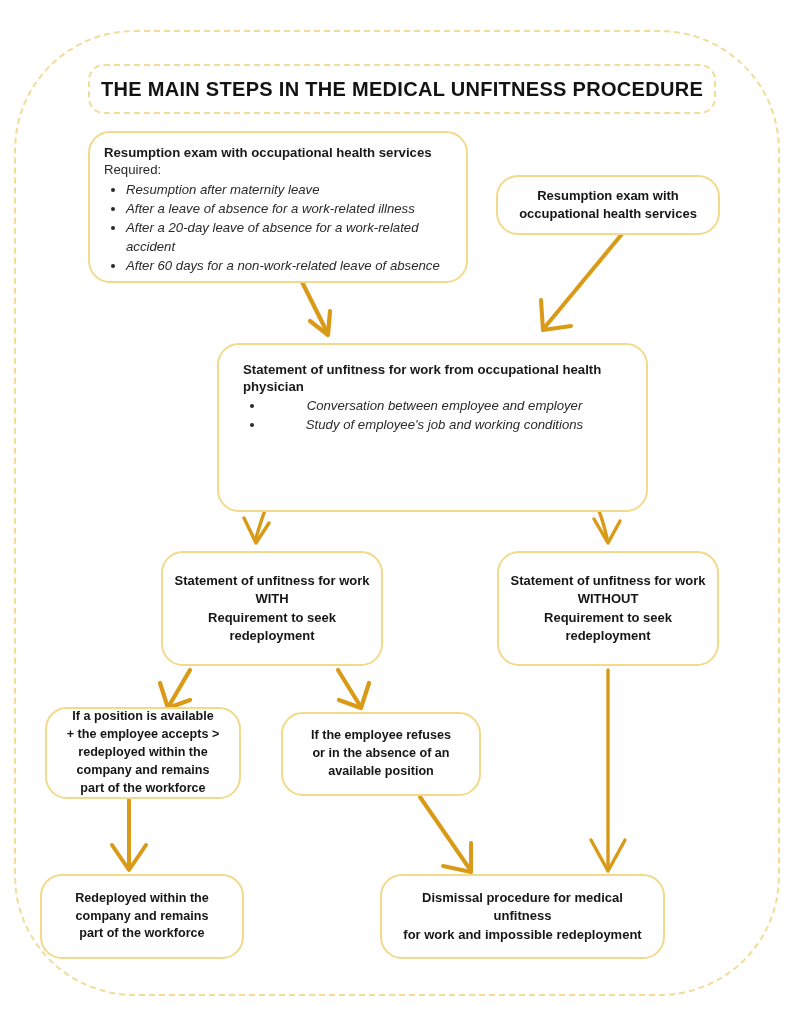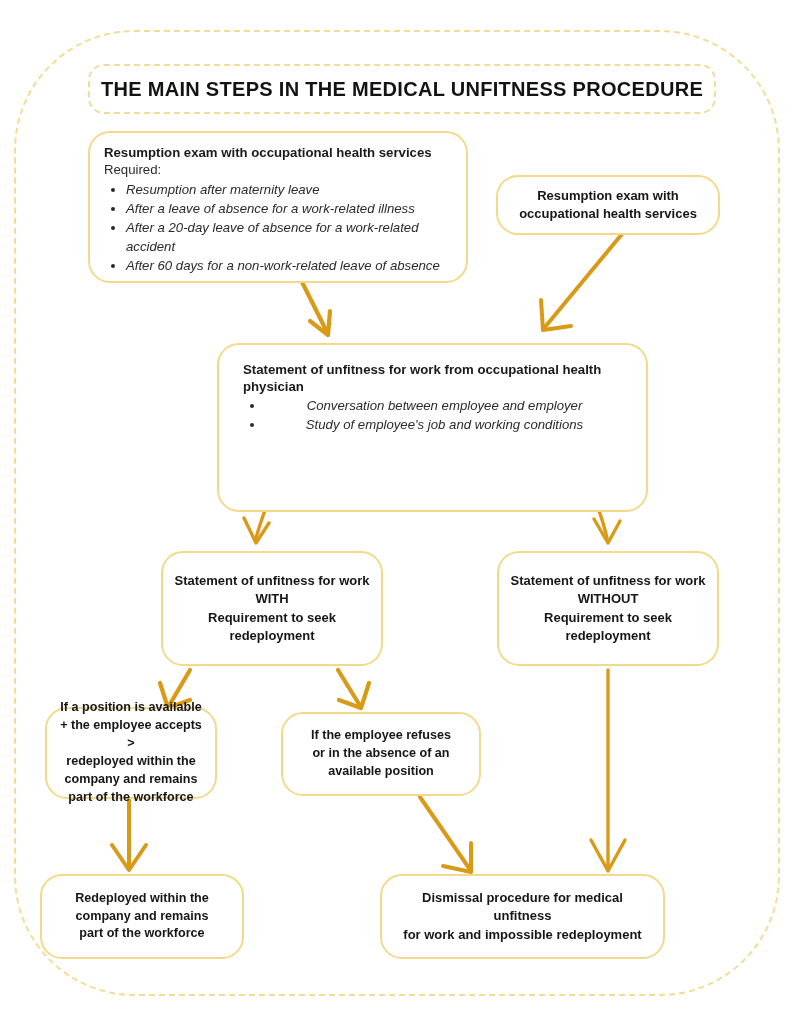--- a/index.html
+++ b/index.html
@@ -230,21 +230,21 @@
     <div class="centered">
       <div>
         <div class="ctext">Statement of unfitness for work</div>
         <div class="ctext">WITHOUT</div>
         <div class="ctext">Requirement to seek</div>
         <div class="ctext">redeployment</div>
       </div>
     </div>
   </div>
 
-  <div class="node" style="left:45px; top:707px; width:172px; height:92px;">
+  <div class="node" style="left:45px; top:707px; width:196px; height:92px;">
     <div class="centered" style="padding:4px 8px;">
       <div>
         <div class="ctext sm">If a position is available</div>
         <div class="ctext sm">+ the employee accepts &gt;</div>
         <div class="ctext sm">redeployed within the</div>
         <div class="ctext sm">company and remains</div>
         <div class="ctext sm">part of the workforce</div>
       </div>
     </div>
   </div>

